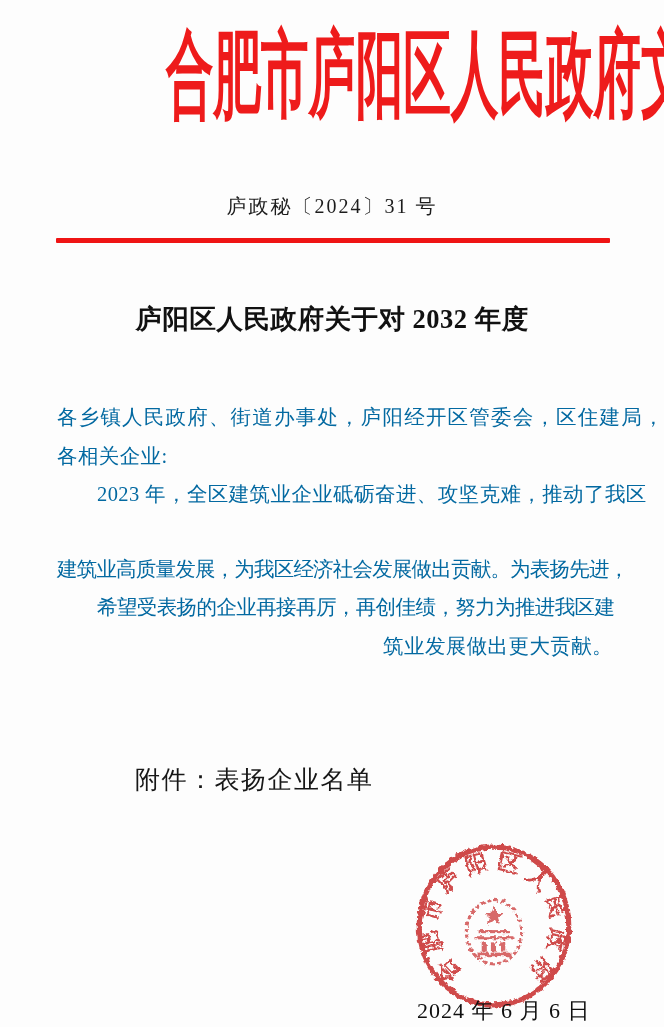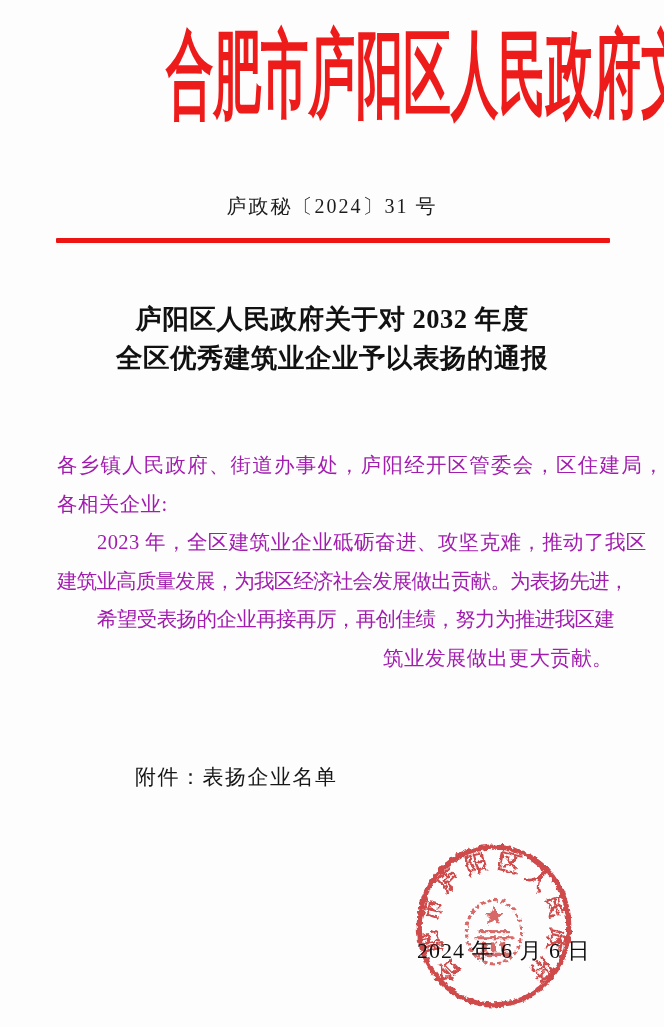--- a/index.html
+++ b/index.html
@@ -37,62 +37,61 @@
 
   
   .doc-title{
     position:absolute;top:300px;left:0;width:664px;
     text-align:center;font-weight:bold;font-size:26.5px;line-height:39px;
     letter-spacing:0.5px;color:#111;
   }
 
   
   .doc-body{
-    position:absolute;top:446px;left:57px;width:556px;
-    font-size:20.5px;line-height:38.6px;color:#a21caf;
+    position:absolute;top:398px;left:57px;width:556px;
+    font-size:20.5px;line-height:38.6px;color:#0369a1;
   }
   .bline{white-space:nowrap;letter-spacing:0.4px;}
   .indent{padding-left:40px;text-align:right;}
   .loose{letter-spacing:1.2px;}
   .tight{letter-spacing:-0.6px;}
-  .xtight{letter-spacing:-0.8px;}
+  .xtight{letter-spacing:-0.8px;margin-top:36px;}
   .xtight2{letter-spacing:-1.0px;}
 
   
   .attachment{
     position:absolute;top:763px;left:135px;
-    font-size:21px;letter-spacing:1.5px;color:#171717;text-align:center;
+    font-size:25px;letter-spacing:1.5px;color:#171717;text-align:center;
   }
 
   
   .seal{
     position:absolute;left:414px;top:842px;width:160px;height:168px;
     opacity:0.88;
   }
 
   
   .doc-date{
-    position:absolute;top:936px;left:417px;
+    position:absolute;top:996px;left:417px;
     font-size:22px;letter-spacing:1px;color:#0f0f0f;z-index:5;
   }
 </style>
 </head>
 <body>
 
 <div class="page">
 
   <div class="header-title">合肥市庐阳区人民政府文件</div>
 
   <div class="doc-number">庐政秘〔2024〕31 号</div>
 
   <div class="red-rule"></div>
 
   <div class="doc-title">
     <div>庐阳区人民政府关于对 2032 年度</div>
-    <div>全区优秀建筑业企业予以表扬的通报</div>
   </div>
 
   <div class="doc-body">
     <div class="bline loose">各乡镇人民政府、街道办事处，庐阳经开区管委会，区住建局，</div>
     <div class="bline">各相关企业:</div>
     <div class="bline indent">2023 年，全区建筑业企业砥砺奋进、攻坚克难，推动了我区</div>
     <div class="bline xtight">建筑业高质量发展，为我区经济社会发展做出贡献。为表扬先进，</div>
     <div class="bline indent tight">希望受表扬的企业再接再厉，再创佳绩，努力为推进我区建</div>
     <div class="bline indent">筑业发展做出更大贡献。</div>
   </div>

